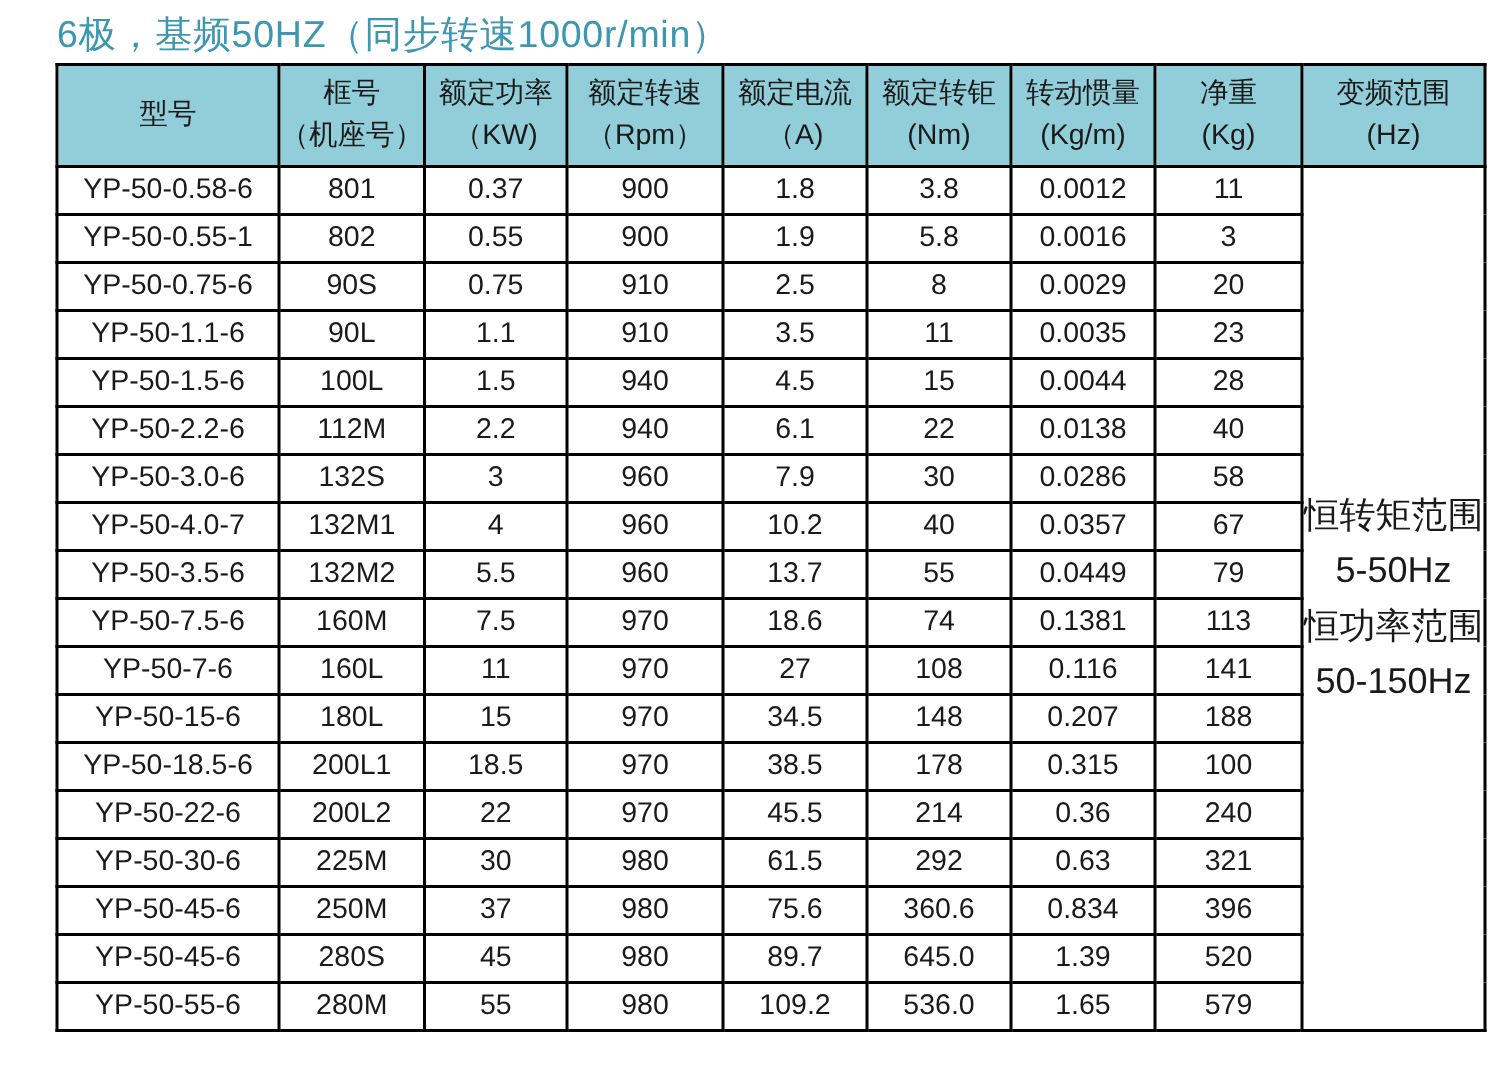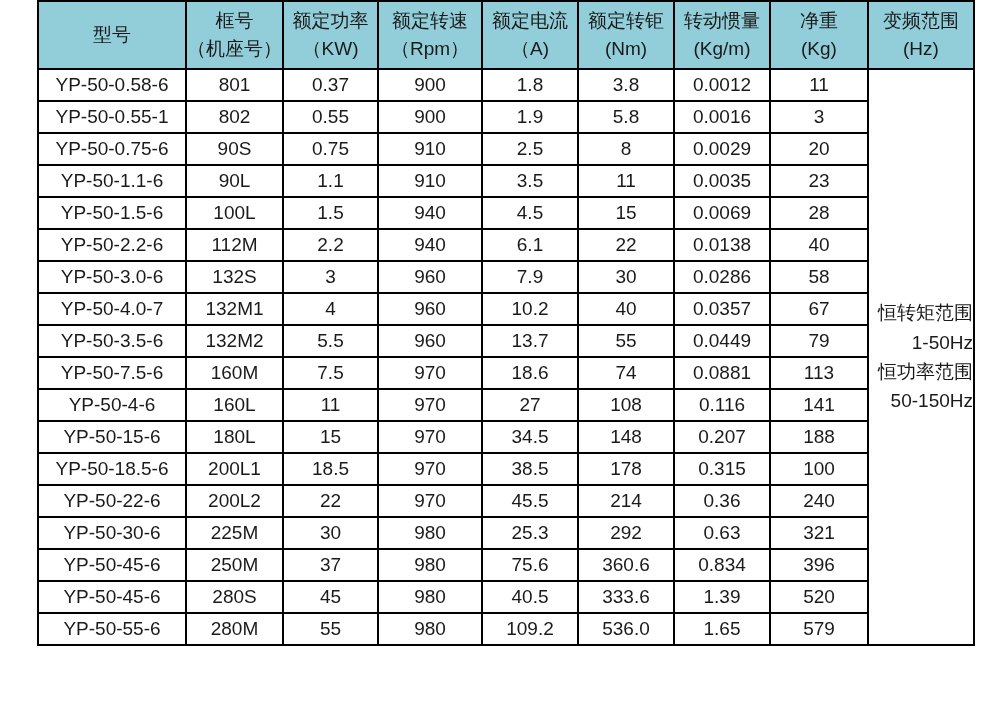--- a/index.html
+++ b/index.html
@@ -47,31 +47,31 @@
     background: #92ceda;
     height: 66px;
     line-height: 1.45;
   }
   table.spec td.data-cell {
     background: #ffffff;
     height: 30px;
   }
   table.spec td.freq-cell {
     background: #ffffff;
-    font-size: 19px;
+    font-size: 24px;
     line-height: 1.55;
     vertical-align: middle;
-    text-align: right;
   }
   .hdr-line2:empty { display: none; }
 </style>
 </head>
 <body>
 
 <div class="page">
+  <div class="title">6极，基频50HZ（同步转速1000r/min）</div>
 
   <table class="spec">
     <colgroup>
         <col style="width: 148px;">
         <col style="width: 96px;">
         <col style="width: 95px;">
         <col style="width: 104px;">
         <col style="width: 96px;">
         <col style="width: 96px;">
         <col style="width: 96px;">
@@ -122,21 +122,21 @@
           <td class="data-cell">YP-50-0.58-6</td>
           <td class="data-cell">801</td>
           <td class="data-cell">0.37</td>
           <td class="data-cell">900</td>
           <td class="data-cell">1.8</td>
           <td class="data-cell">3.8</td>
           <td class="data-cell">0.0012</td>
           <td class="data-cell">11</td>
           <td class="freq-cell" rowspan="18">
             <div>恒转矩范围</div>
-            <div>1-50Hz</div>
+            <div>5-50Hz</div>
             <div>恒功率范围</div>
             <div>50-150Hz</div>
           </td>
         </tr>
         <tr>
           <td class="data-cell">YP-50-0.55-1</td>
           <td class="data-cell">802</td>
           <td class="data-cell">0.55</td>
           <td class="data-cell">900</td>
           <td class="data-cell">1.9</td>
@@ -164,21 +164,21 @@
           <td class="data-cell">0.0035</td>
           <td class="data-cell">23</td>
         </tr>
         <tr>
           <td class="data-cell">YP-50-1.5-6</td>
           <td class="data-cell">100L</td>
           <td class="data-cell">1.5</td>
           <td class="data-cell">940</td>
           <td class="data-cell">4.5</td>
           <td class="data-cell">15</td>
-          <td class="data-cell">0.0069</td>
+          <td class="data-cell">0.0044</td>
           <td class="data-cell">28</td>
         </tr>
         <tr>
           <td class="data-cell">YP-50-2.2-6</td>
           <td class="data-cell">112M</td>
           <td class="data-cell">2.2</td>
           <td class="data-cell">940</td>
           <td class="data-cell">6.1</td>
           <td class="data-cell">22</td>
           <td class="data-cell">0.0138</td>
@@ -214,25 +214,25 @@
           <td class="data-cell">0.0449</td>
           <td class="data-cell">79</td>
         </tr>
         <tr>
           <td class="data-cell">YP-50-7.5-6</td>
           <td class="data-cell">160M</td>
           <td class="data-cell">7.5</td>
           <td class="data-cell">970</td>
           <td class="data-cell">18.6</td>
           <td class="data-cell">74</td>
-          <td class="data-cell">0.0881</td>
+          <td class="data-cell">0.1381</td>
           <td class="data-cell">113</td>
         </tr>
         <tr>
-          <td class="data-cell">YP-50-4-6</td>
+          <td class="data-cell">YP-50-7-6</td>
           <td class="data-cell">160L</td>
           <td class="data-cell">11</td>
           <td class="data-cell">970</td>
           <td class="data-cell">27</td>
           <td class="data-cell">108</td>
           <td class="data-cell">0.116</td>
           <td class="data-cell">141</td>
         </tr>
         <tr>
           <td class="data-cell">YP-50-15-6</td>
@@ -262,42 +262,42 @@
           <td class="data-cell">45.5</td>
           <td class="data-cell">214</td>
           <td class="data-cell">0.36</td>
           <td class="data-cell">240</td>
         </tr>
         <tr>
           <td class="data-cell">YP-50-30-6</td>
           <td class="data-cell">225M</td>
           <td class="data-cell">30</td>
           <td class="data-cell">980</td>
-          <td class="data-cell">25.3</td>
+          <td class="data-cell">61.5</td>
           <td class="data-cell">292</td>
           <td class="data-cell">0.63</td>
           <td class="data-cell">321</td>
         </tr>
         <tr>
           <td class="data-cell">YP-50-45-6</td>
           <td class="data-cell">250M</td>
           <td class="data-cell">37</td>
           <td class="data-cell">980</td>
           <td class="data-cell">75.6</td>
           <td class="data-cell">360.6</td>
           <td class="data-cell">0.834</td>
           <td class="data-cell">396</td>
         </tr>
         <tr>
           <td class="data-cell">YP-50-45-6</td>
           <td class="data-cell">280S</td>
           <td class="data-cell">45</td>
           <td class="data-cell">980</td>
-          <td class="data-cell">40.5</td>
-          <td class="data-cell">333.6</td>
+          <td class="data-cell">89.7</td>
+          <td class="data-cell">645.0</td>
           <td class="data-cell">1.39</td>
           <td class="data-cell">520</td>
         </tr>
         <tr>
           <td class="data-cell">YP-50-55-6</td>
           <td class="data-cell">280M</td>
           <td class="data-cell">55</td>
           <td class="data-cell">980</td>
           <td class="data-cell">109.2</td>
           <td class="data-cell">536.0</td>

